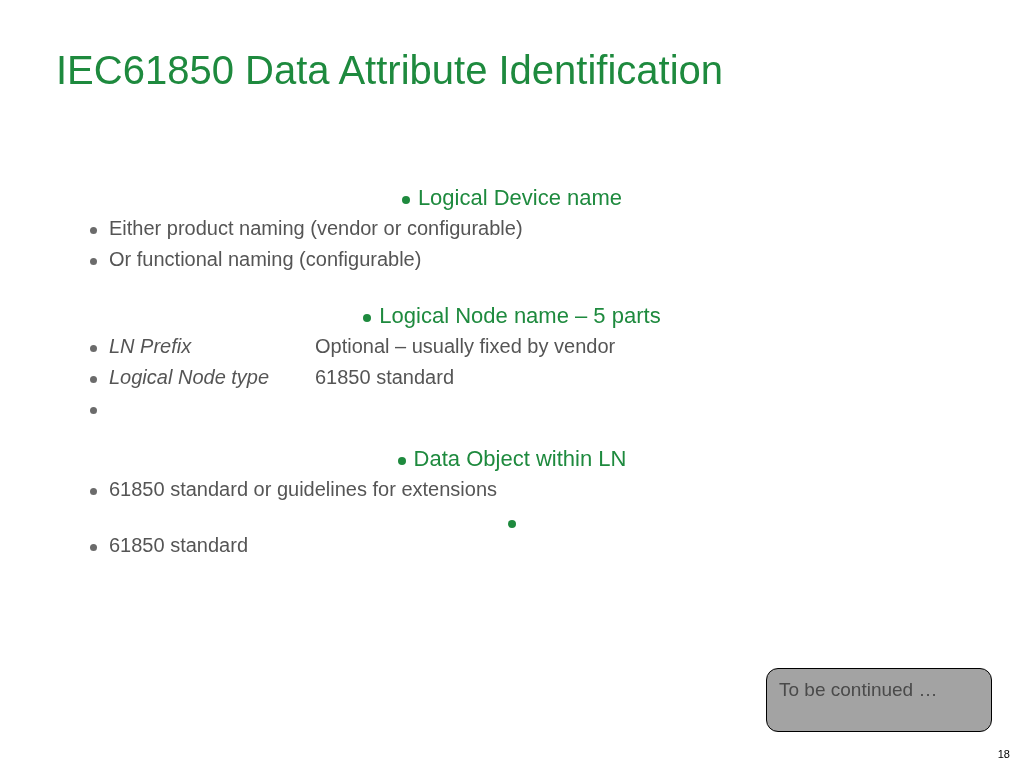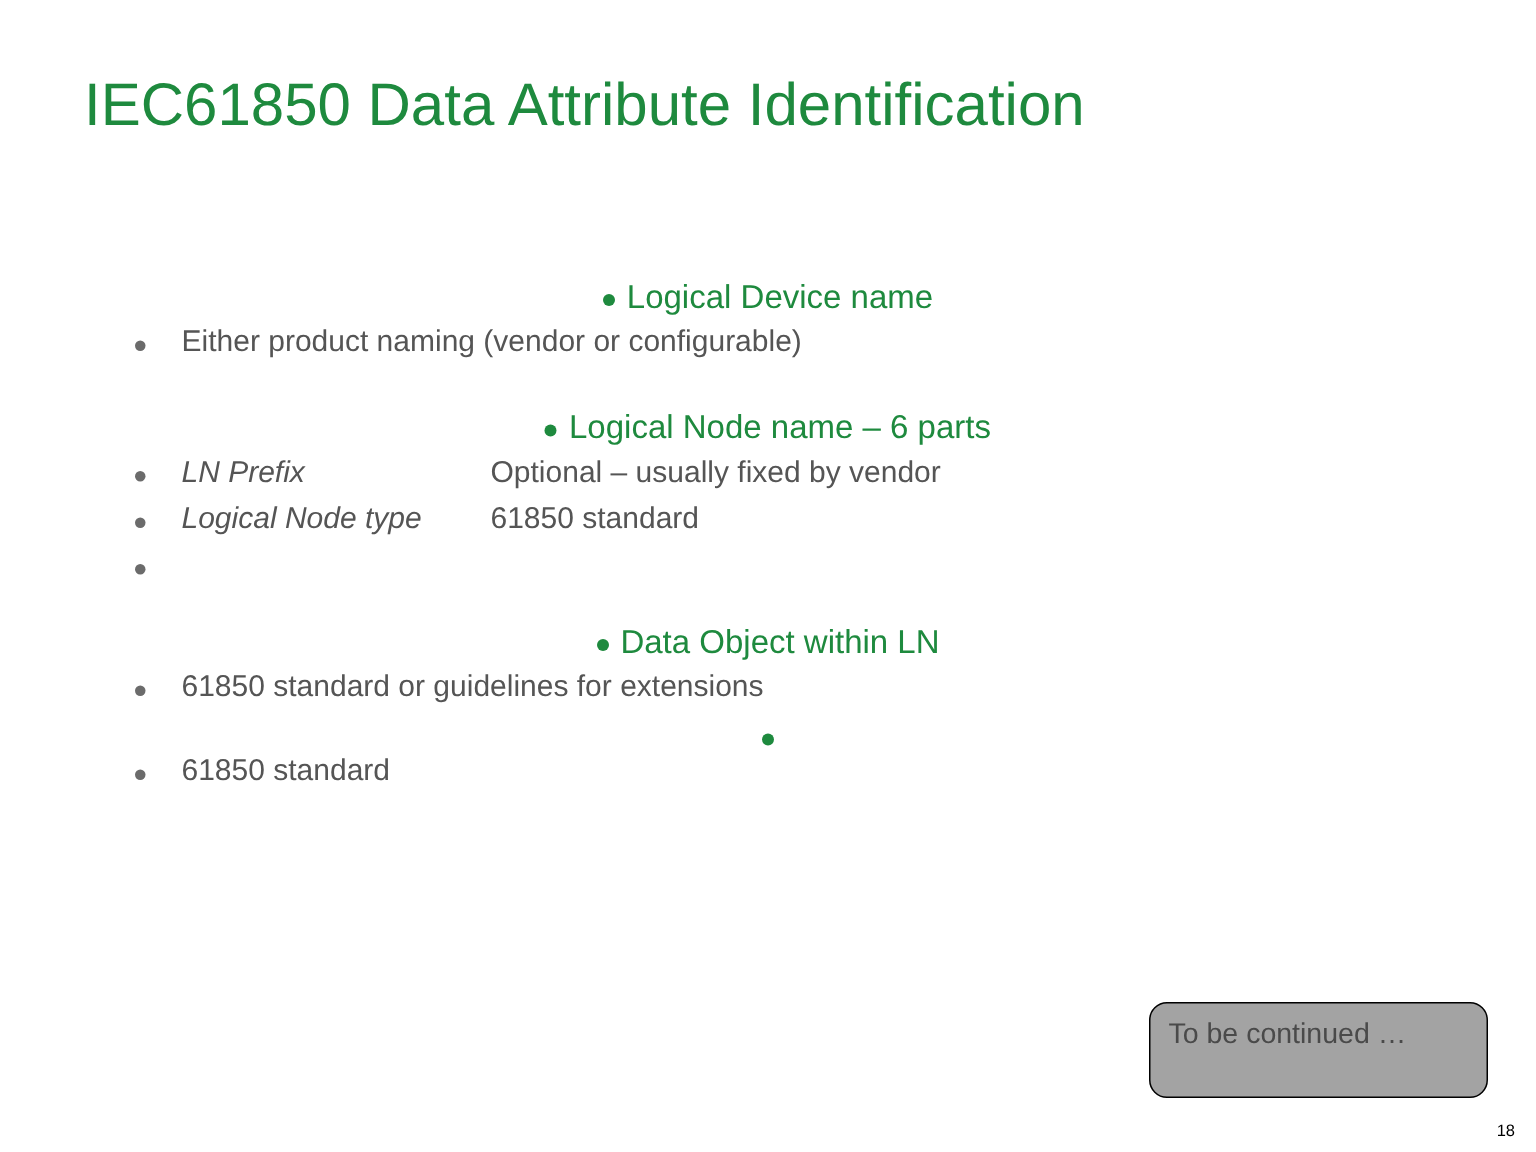--- a/index.html
+++ b/index.html
@@ -49,21 +49,21 @@
     .sub-list {
       padding-left: 34px;
       margin-bottom: 32px;
     }
     .sub-list.tight {
       margin-bottom: 6px;
     }
     .sub-item {
       display: flex;
       align-items: flex-start;
-      gap: 24px;
+      gap: 12px;
       margin-bottom: 8px;
     }
     .sub-bullet {
       width: 7px;
       height: 7px;
       border-radius: 50%;
       background: #6b6b6b;
       flex-shrink: 0;
       margin-top: 10px;
     }
@@ -108,25 +108,29 @@
 
     <div class="top-item">
       <span class="top-bullet"></span>
       <span class="top-text">Logical Device name</span>
     </div>
     <div class="sub-list">
       <div class="sub-item">
         <span class="sub-bullet"></span>
         <span class="sub-text">Either product naming (vendor or configurable)</span>
       </div>
+      <div class="sub-item">
+        <span class="sub-bullet"></span>
+        <span class="sub-text">Or functional naming (configurable)</span>
+      </div>
     </div>
 
     <div class="top-item">
       <span class="top-bullet"></span>
-      <span class="top-text">Logical Node name – 6 parts</span>
+      <span class="top-text">Logical Node name – 5 parts</span>
     </div>
     <div class="sub-list">
       <div class="sub-item">
         <span class="sub-bullet"></span>
         <span class="sub-text"><span class="col1">LN Prefix</span><span>Optional – usually fixed by vendor</span></span>
       </div>
       <div class="sub-item">
         <span class="sub-bullet"></span>
         <span class="sub-text"><span class="col1">Logical Node type</span><span>61850 standard</span></span>
       </div>

